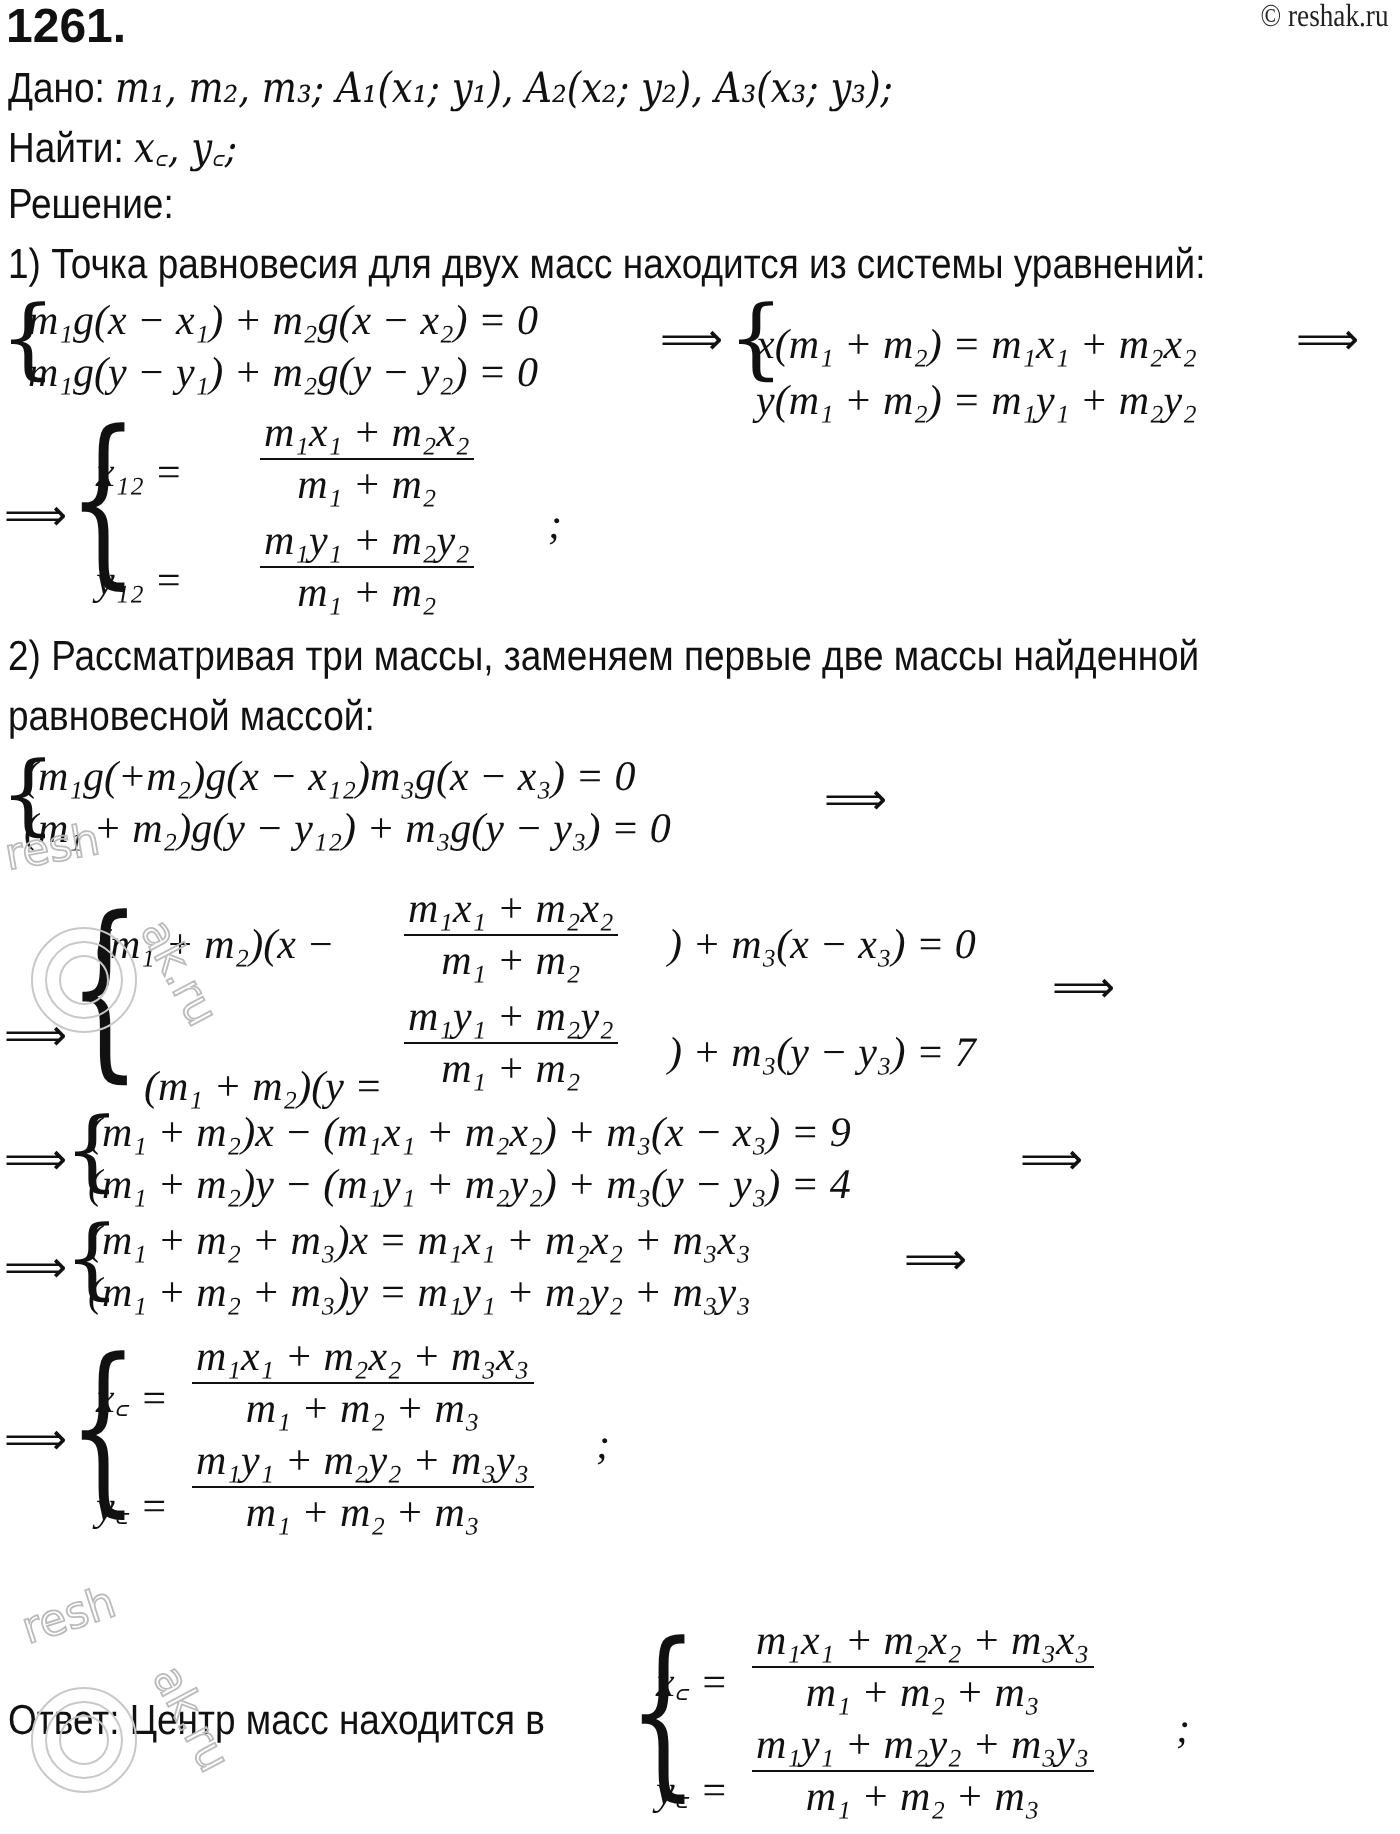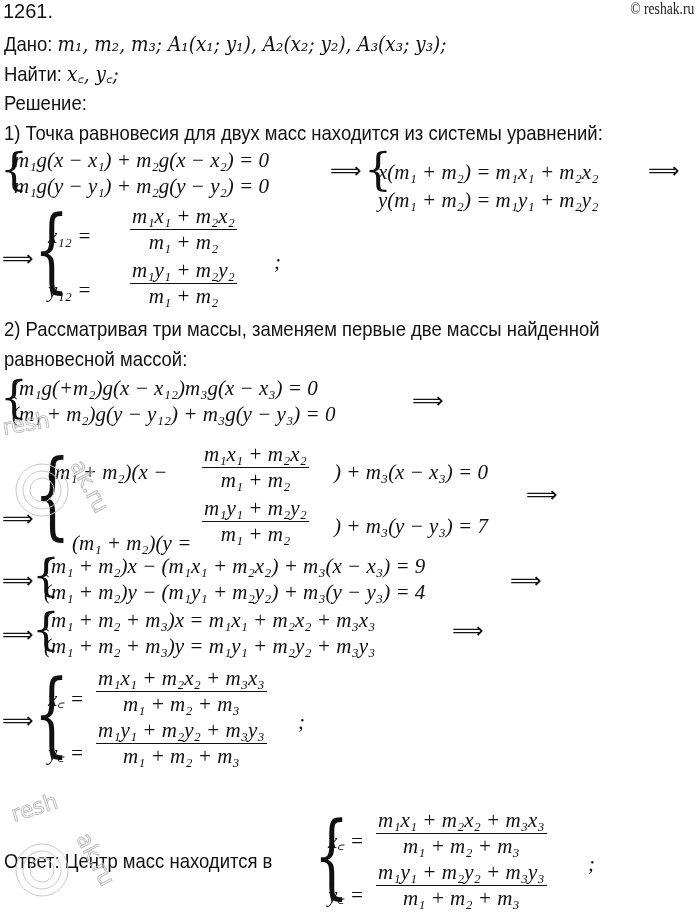--- a/index.html
+++ b/index.html
@@ -2,21 +2,21 @@
 <html><head>
 <meta charset="utf-8">
 <style>
   html, body { margin: 0; padding: 0; background: #ffffff; }
   body {
     width: 700px; height: 917px; position: relative; overflow: hidden;
     font-family: "Liberation Sans", "DejaVu Sans", sans-serif;
     color: #111111;
   }
   .txt { position: absolute; left: 4px; font-size: 21px; line-height: 26px; white-space: nowrap; font-family: "Liberation Sans", sans-serif; transform: scaleX(0.88); transform-origin: left center; }
-  .title { position: absolute; left: 3px; top: 0px; font-size: 20px; font-weight: normal; font-family: "Liberation Sans", sans-serif; }
+  .title { position: absolute; left: 3px; top: 0px; font-size: 24px; font-weight: bold; font-family: "Liberation Sans", sans-serif; }
   .copyright { position: absolute; right: 6px; top: 0px; font-size: 16px; font-family: "Liberation Serif", serif; color: #222; transform: scaleX(0.85); transform-origin: right center; }
   .m { font-family: "DejaVu Serif", "Liberation Serif", serif; font-style: italic; }
   .math { position: absolute; font-family: "Liberation Serif", "DejaVu Serif", serif; font-style: italic; font-size: 21px; white-space: nowrap; color: #111; }
   .row { position: absolute; white-space: nowrap; }
   .brace { position: absolute; font-family: "DejaVu Serif", serif; font-style: normal; color: #111; }
   .arrow { position: absolute; font-family: "DejaVu Sans", sans-serif; font-style: normal; font-size: 22px; color: #111; }
   .frac { position: absolute; text-align: center; white-space: nowrap; font-style: italic; }
   .frac .num { display: block; border-bottom: 1.5px solid #111; padding: 0 2px 1px 2px; line-height: 24px; }
   .frac .den { display: block; line-height: 24px; }
   .watermark { position: absolute; pointer-events: none; }

